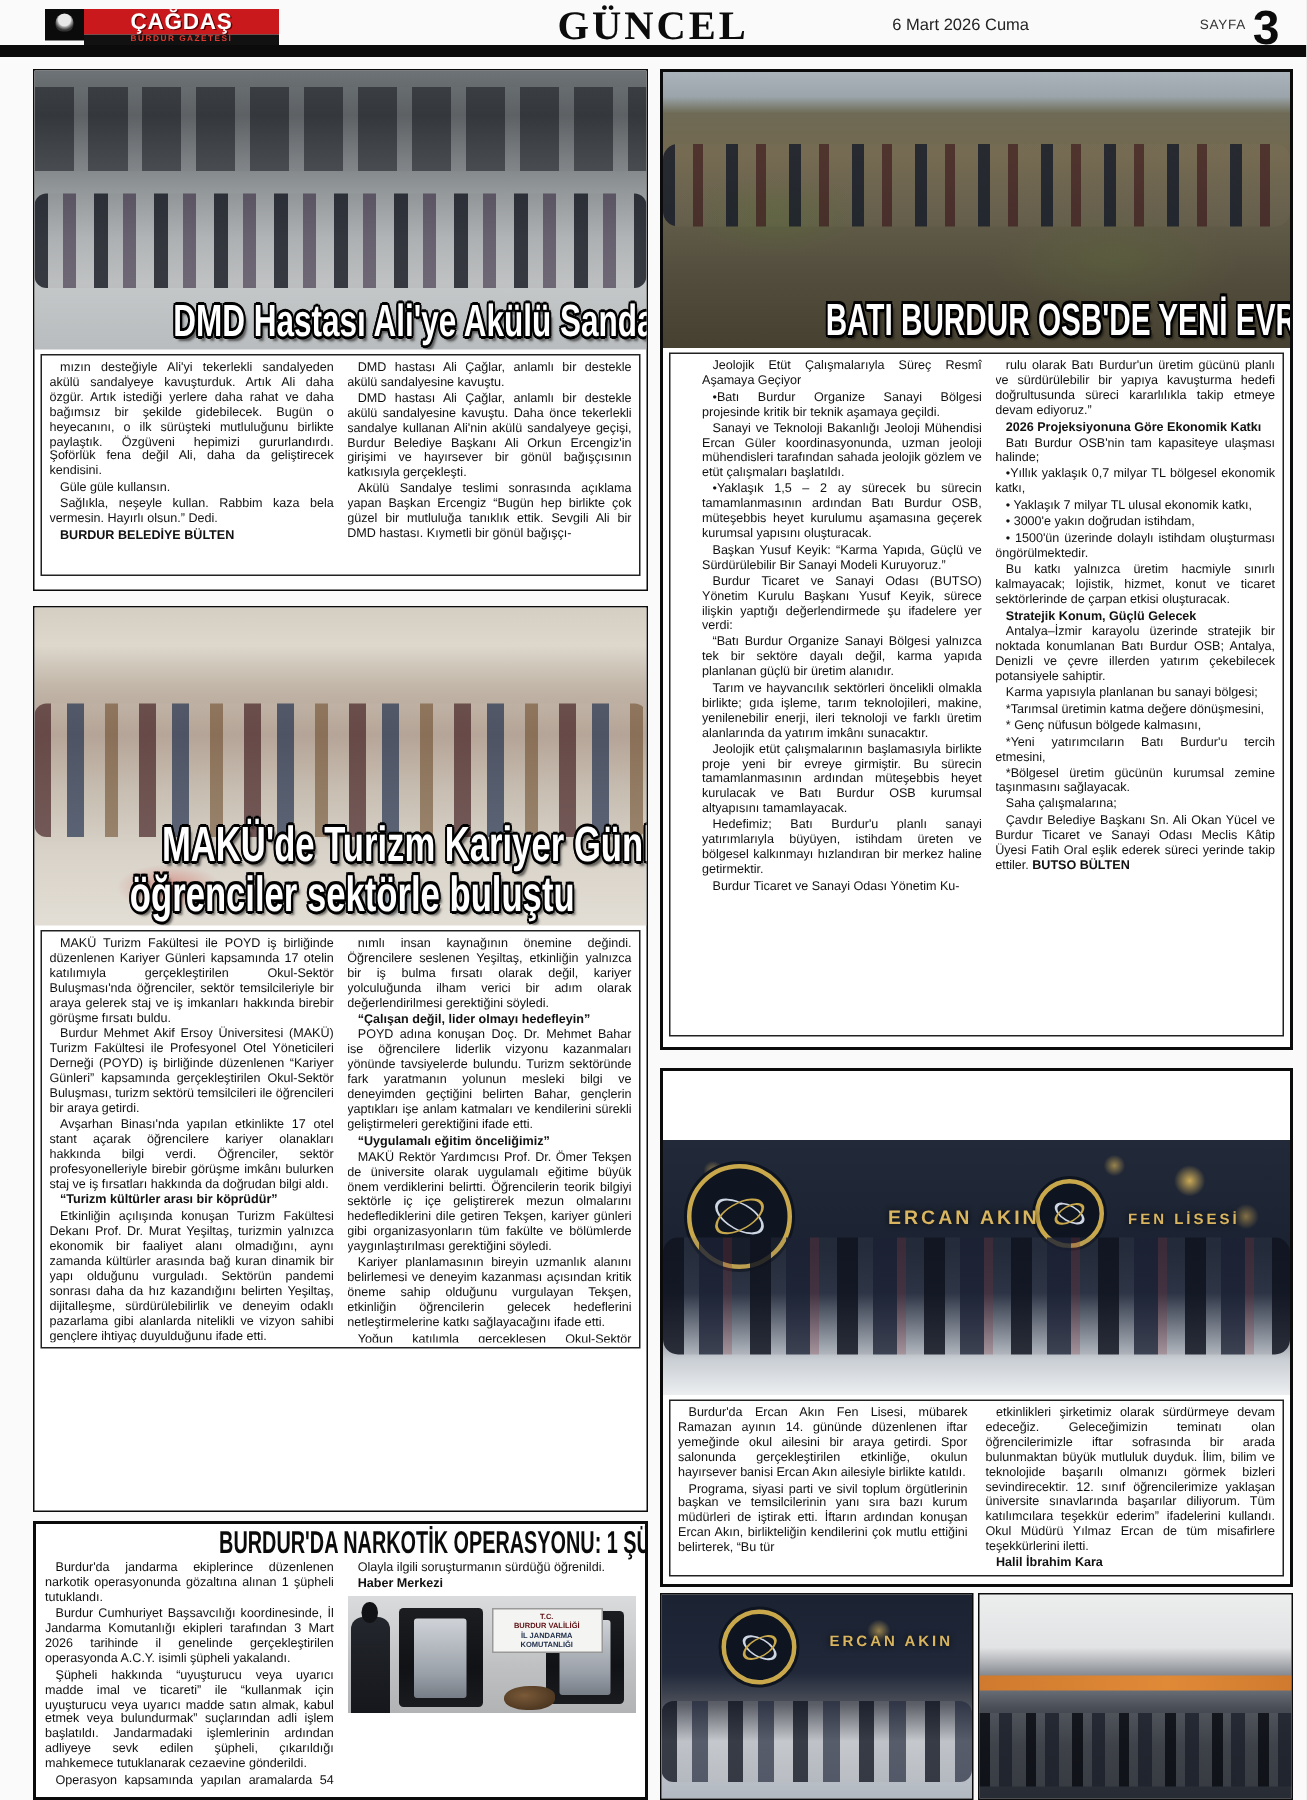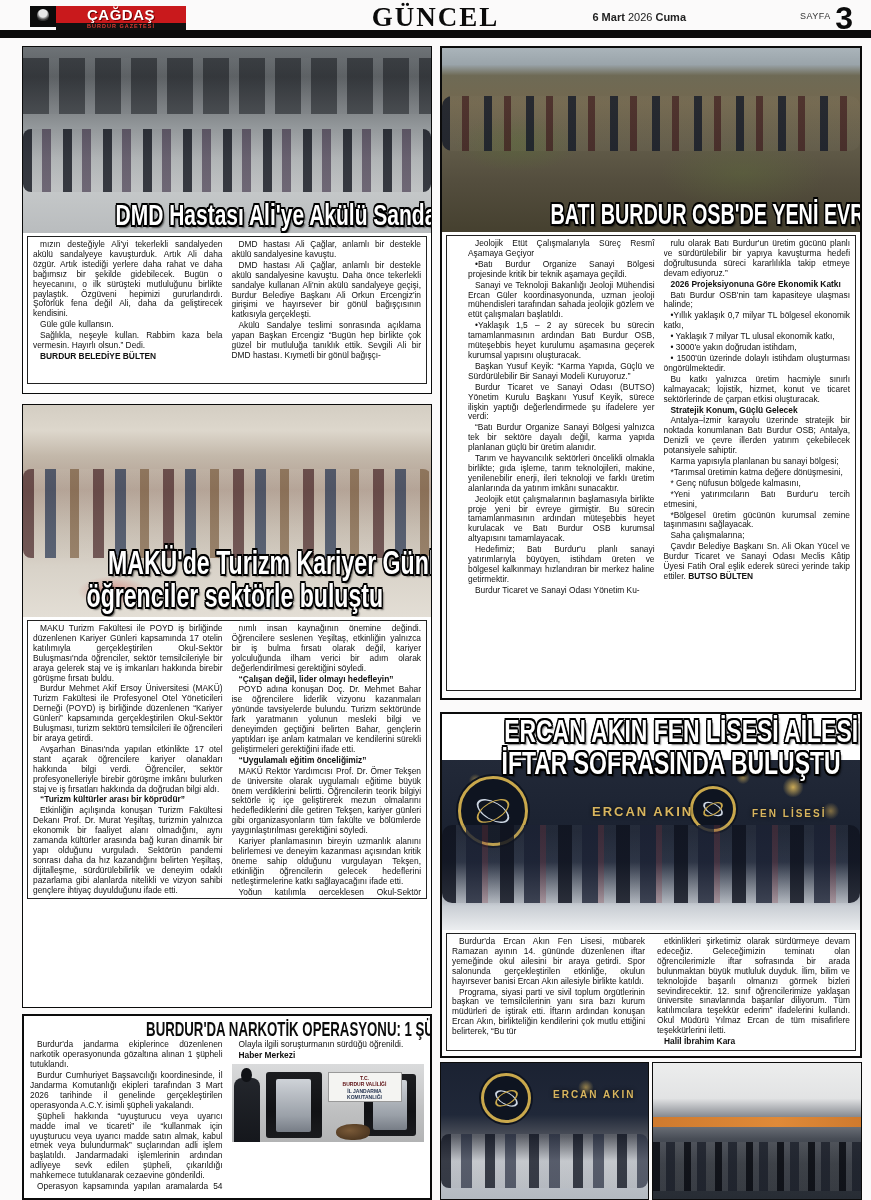--- a/index.html
+++ b/index.html
@@ -14,21 +14,21 @@
   .logo-title{position:absolute;left:26px;top:0;width:130px;height:17px;background:#c9191c;color:#fff;
         font-weight:bold;font-size:15px;letter-spacing:.5px;text-align:center;line-height:17px;
         text-shadow:1px 1px 0 #600;}
   .logo-sub{position:absolute;left:26px;top:17px;width:130px;height:7px;background:#111;color:#e03a32;
         font-weight:bold;font-size:5.5px;text-align:center;line-height:7px;letter-spacing:1px;}
   .logo-script{position:absolute;left:48px;top:25px;width:86px;height:3px;
         background:repeating-linear-gradient(90deg,#c9191c 0 5px,rgba(201,25,28,.25) 5px 8px);border-radius:2px;}
   .section-title{position:absolute;left:0;right:0;top:2px;text-align:center;
         font-family:"Liberation Serif",serif;font-weight:bold;font-size:27px;letter-spacing:2px;color:#0b0b0b;}
   .date-line{position:absolute;right:185px;top:11px;font-size:11px;color:#222;}
-  .date-line b{font-weight:bold;}
+  .date-line b{font-weight:normal;}
   .page-no{position:absolute;right:18px;top:0px;height:30px;}
   .page-no .lbl{font-size:9px;color:#333;letter-spacing:.5px;vertical-align:10px;}
   .page-no .num{font-size:32px;font-weight:bold;color:#0b0b0b;}
   .head-rule{position:absolute;left:0;top:30px;width:871px;height:8px;background:#0b0b0b;}
   
   .article{position:absolute;background:#fff;border:2px solid #0b0b0b;box-sizing:border-box;overflow:hidden;}
   .photo{position:relative;width:100%;overflow:hidden;}
   .band{position:absolute;left:0;right:0;}
   .body-box{border:1px solid #222;margin:3px 4px;padding:3px 5px;display:flex;gap:9px;
         box-sizing:border-box;overflow:hidden;}
@@ -201,24 +201,20 @@
           <p class="para">POYD adına konuşan Doç. Dr. Mehmet Bahar ise öğrencilere liderlik vizyonu kazanmaları yönünde tavsiyelerde bulundu. Turizm sektöründe fark yaratmanın yolunun mesleki bilgi ve deneyimden geçtiğini belirten Bahar, gençlerin yaptıkları işe anlam katmaları ve kendilerini sürekli geliştirmeleri gerektiğini ifade etti.</p>
           <p class="para bold">“Uygulamalı eğitim önceliğimiz”</p>
           <p class="para">MAKÜ Rektör Yardımcısı Prof. Dr. Ömer Tekşen de üniversite olarak uygulamalı eğitime büyük önem verdiklerini belirtti. Öğrencilerin teorik bilgiyi sektörle iç içe geliştirerek mezun olmalarını hedeflediklerini dile getiren Tekşen, kariyer günleri gibi organizasyonların tüm fakülte ve bölümlerde yaygınlaştırılması gerektiğini söyledi.</p>
           <p class="para">Kariyer planlamasının bireyin uzmanlık alanını belirlemesi ve deneyim kazanması açısından kritik öneme sahip olduğunu vurgulayan Tekşen, etkinliğin öğrencilerin gelecek hedeflerini netleştirmelerine katkı sağlayacağını ifade etti.</p>
           <p class="para">Yoğun katılımla gerçekleşen Okul-Sektör Buluşması, öğrencilerin sektör temsilcileriyle doğrudan iletişim kurduğu verimli görüşmelerle sona erdi.<b> MAKÜ KİMER BÜLTEN</b></p>
         </div>
     </div>
   </div>
 
   <div class="article" style="left:440px;top:712px;width:422px;height:346px;">
-    <div class="hl-wrap" style="top:2px;">
-      <span class="hl" style="font-size:31px;transform:scaleX(.74);">ERCAN AKIN FEN LİSESİ AİLESİ</span><br>
-      <span class="hl" style="font-size:31px;transform:scaleX(.74);">İFTAR SOFRASINDA BULUŞTU</span>
-    </div>
     <div class="photo ph-ercan" style="height:170px;margin-top:46px;">
       <div class="logo-circle" style="left:16px;top:16px;width:64px;height:64px;"></div>
       <div class="logo-circle" style="left:248px;top:26px;width:40px;height:40px;"></div>
       <div class="bk-title" style="left:150px;top:44px;font-size:13px;">ERCAN AKIN</div>
       <div class="bk-title" style="left:310px;top:48px;font-size:10px;">FEN LİSESİ</div>
       <div class="band crowd"></div>
     </div>
     <div class="body-box" style="height:118px;gap:12px;">
       <div class="colcut">
           <p class="para">Burdur'da Ercan Akın Fen Lisesi, mübarek Ramazan ayının 14. gününde düzenlenen iftar yemeğinde okul ailesini bir araya getirdi. Spor salonunda gerçekleştirilen etkinliğe, okulun hayırsever banisi Ercan Akın ailesiyle birlikte katıldı.</p>

